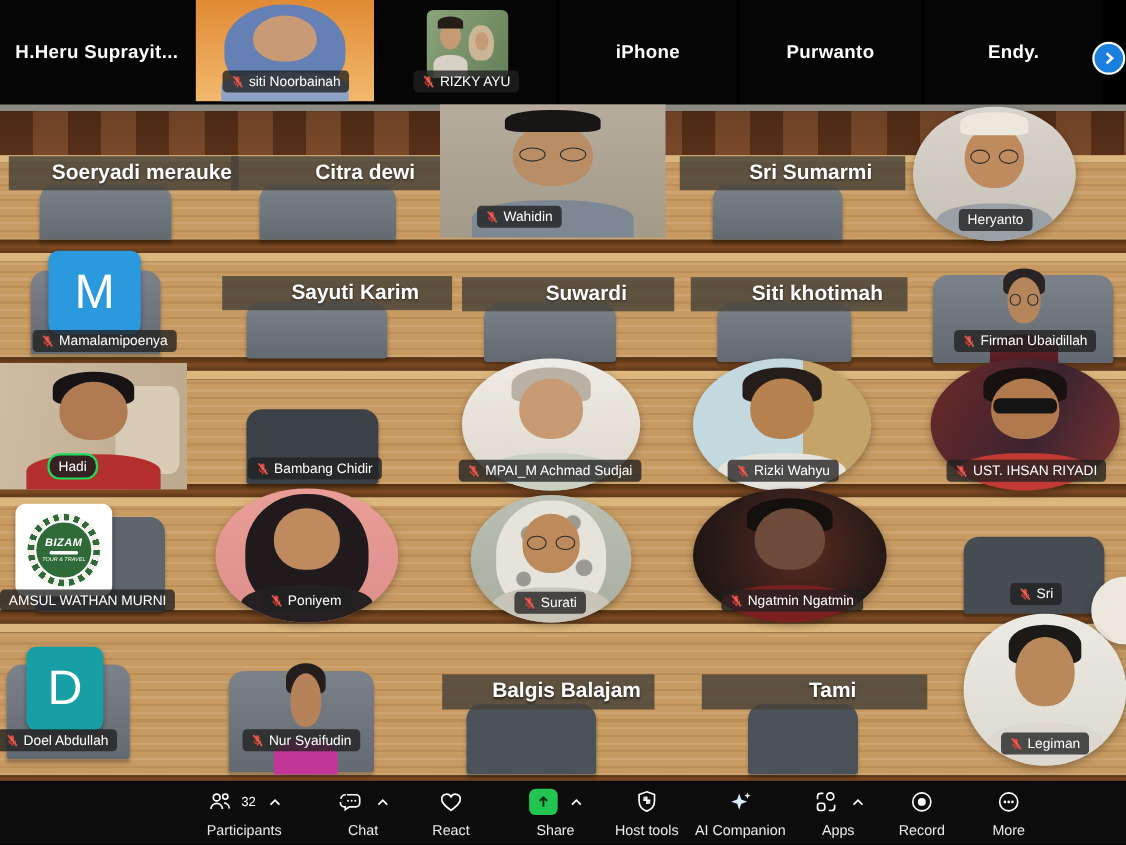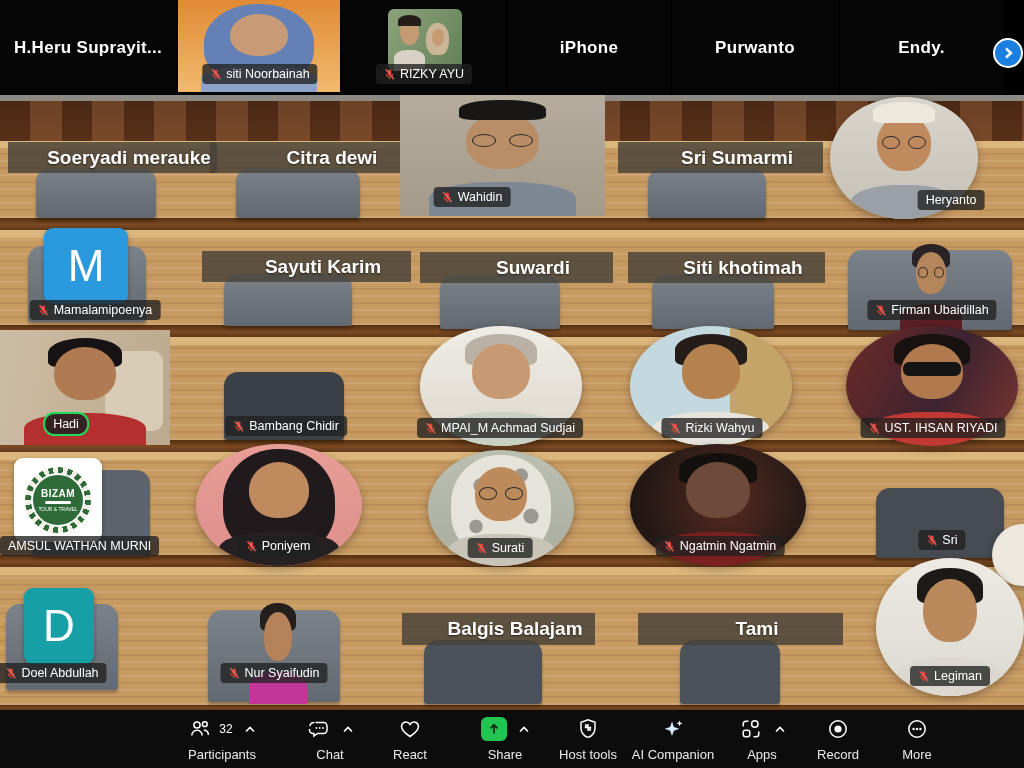--- a/index.html
+++ b/index.html
@@ -147,21 +147,21 @@
       </div>
       <div class="circ" style="left: 830px; top: 97px; width: 148px; height: 122px; background: linear-gradient(rgb(217, 213, 204), rgb(196, 192, 182));">
         <div class="fpart" style="left: 0px; top: 0px; width: 100%; height: 100%;">
           <div style="position: absolute; left: 14%; bottom: -2%; width: 72%; height: 30%; background: rgb(154, 160, 166); border-radius: 45% 45% 0px 0px;"></div>
           <div style="position: absolute; left: 32%; top: 15%; width: 36%; height: 46%; background: rgb(192, 138, 95); border-radius: 50% 50% 46% 46%;"></div>
           <div style="position: absolute; left: 29%; top: 4%; width: 42%; height: 17%; background: rgb(236, 232, 220); border-radius: 46% 46% 18% 18%;"></div>
           <div style="position: absolute; left: 35%; top: 32%; width: 12%; height: 11%; border: 1.6px solid rgb(44, 44, 44); border-radius: 50%; box-sizing: border-box;"></div>
           <div style="position: absolute; left: 53%; top: 32%; width: 12%; height: 11%; border: 1.6px solid rgb(44, 44, 44); border-radius: 50%; box-sizing: border-box;"></div>
         </div>
       </div>
-      <div class="pill" style="top: 190px; left: 905px; transform: translateX(-50%); margin-left: 46px;">
+      <div class="pill" style="top: 190px; left: 905px; transform: translateX(-50%);">
         <span>Heryanto</span>
       </div>
       <div class="seat" style="left: 28px; top: 246px; width: 118px; height: 76px;"></div>
       <div class="lavatar" style="left: 44px; top: 228px; width: 84px; height: 76px; background: rgb(43, 153, 221); font-size: 44px;">
         <span>M</span>
       </div>
       <div class="pill" style="top: 300px; left: 95px; transform: translateX(-50%);">
         <svg width="11" height="13" viewBox="0 0 14 16">
           <rect x="5" y="1.5" width="4.4" height="8" rx="2.2" fill="#e04438"></rect>
           <path d="M3.2 7.5a3.9 3.9 0 0 0 7.8 0" fill="none" stroke="#e04438" stroke-width="1.3"></path>
@@ -273,21 +273,21 @@
           <path d="M3.2 7.5a3.9 3.9 0 0 0 7.8 0" fill="none" stroke="#e04438" stroke-width="1.3"></path>
           <line x1="7.1" y1="11.6" x2="7.1" y2="14" stroke="#e04438" stroke-width="1.3"></line>
           <line x1="2" y1="1.5" x2="12.2" y2="14.2" stroke="#e04438" stroke-width="1.7"></line>
           <line x1="3" y1="1" x2="13" y2="13.5" stroke="#fff" stroke-width=".7" opacity=".6"></line>
         </svg>
         <span>UST. IHSAN RIYADI</span>
       </div>
       <div class="seat" style="left: 32px; top: 470px; width: 118px; height: 86px; background: linear-gradient(rgb(93, 100, 108), rgb(93, 100, 108));"></div>
       <div class="lavatar" style="left: 14px; top: 458px; width: 88px; height: 84px; background: rgb(255, 255, 255);">
         <div style="width: 66px; height: 66px; border-radius: 50%; background: repeating-conic-gradient(rgb(46, 107, 56) 0deg, rgb(46, 107, 56) 9deg, rgb(242, 239, 230) 9deg, rgb(242, 239, 230) 18deg); display: flex; align-items: center; justify-content: center;">
-          <div style="width: 50px; height: 50px; border-radius: 50%; background: rgb(46, 107, 56); border: 2px solid rgb(255, 255, 255); display: flex; flex-direction: column; align-items: center; justify-content: center; color: rgb(255, 255, 255);">
+          <div style="width: 50px; height: 50px; border-radius: 50%; background: rgb(46, 107, 56); border: 2px solid rgb(255, 255, 255); display: flex; flex-direction: column; align-items: center; justify-content: center; color: rgb(255, 255, 255); font-style: italic;">
             <span style="font-size: 10px; font-weight: bold; letter-spacing: 0.5px;">BIZAM</span>
             <div style="width: 26px; height: 3px; background: rgb(255, 255, 255); border-radius: 2px; margin-top: 2px;"></div>
             <span style="font-size: 5px; margin-top: 2px;">TOUR &amp; TRAVEL</span>
           </div>
         </div>
       </div>
       <div class="pill" style="top: 536px; left: 0px;">
         <span>AMSUL WATHAN MURNI</span>
       </div>
       <div class="circ" style="left: 196px; top: 444px; width: 166px; height: 122px; background: linear-gradient(rgb(232, 157, 151), rgb(221, 143, 139));">

